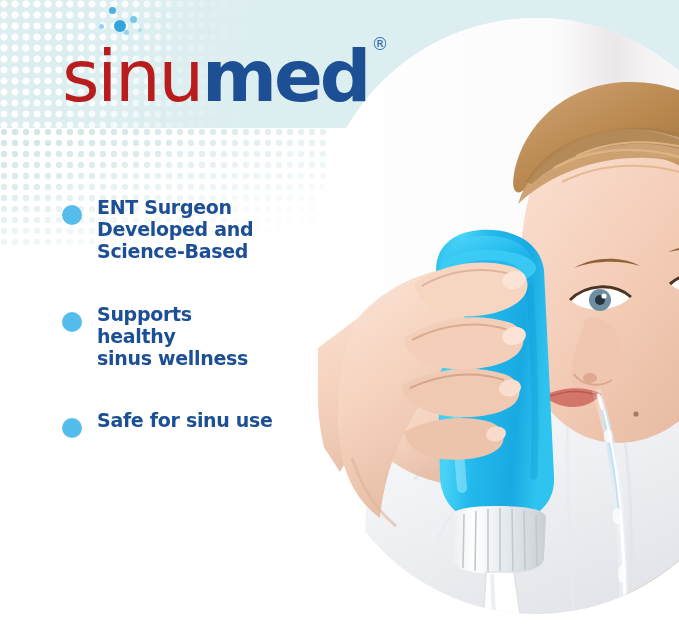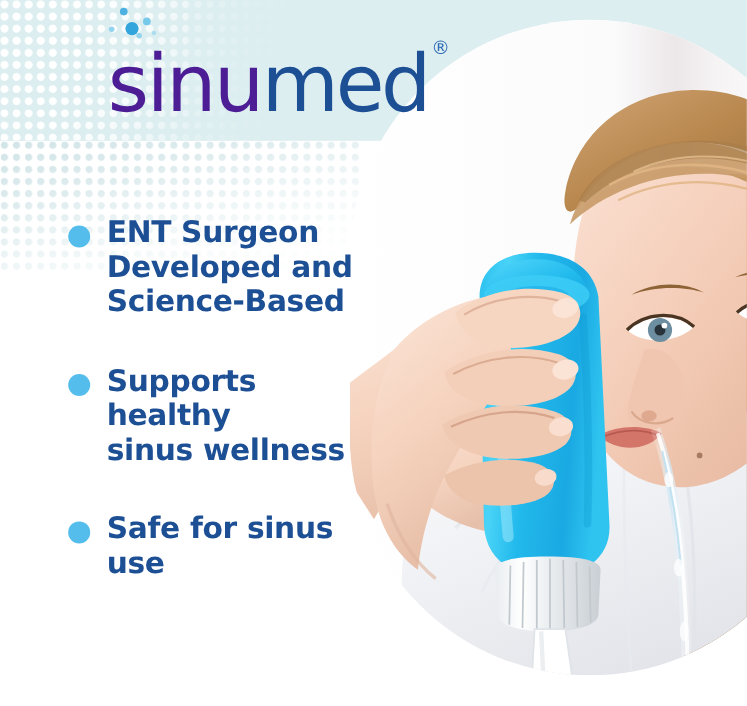--- a/index.html
+++ b/index.html
@@ -77,21 +77,21 @@
   }
   #logo-wordmark {
     font-family: "DejaVu Sans", sans-serif;
     font-size: 72px;
     line-height: 0.86;
     letter-spacing: -2.2px;
     font-weight: 400;
     white-space: nowrap;
   }
   #logo-sinu { color: #2f6cb5; }
-  #logo-med  { color: #1d4f95; font-weight: 400; letter-spacing: -3px; }
+  #logo-med  { color: #1d4f95; font-weight: 700; letter-spacing: -3px; }
   #logo-reg {
     font-family: "DejaVu Sans", sans-serif;
     font-size: 17px;
     color: #2f6cb5;
     margin-left: 3px;
     align-self: flex-start;
     margin-top: 12px;
   }
   
   #logo-bubbles {
@@ -165,21 +165,21 @@
     flex: 0 0 auto;
     width: 20px;
     height: 20px;
     border-radius: 50%;
     background: #55bdec;
     margin-top: 9px;
     margin-right: 15px;
   }
   .feature-text {
     font-family: "DejaVu Sans", sans-serif;
-    font-size: 27px;
+    font-size: 19px;
     line-height: 1.17;
     font-weight: 700;
     color: #1d4f95;
     letter-spacing: -0.3px;
     white-space: pre-line;
   }
 </style>
 </head>
 <body>
 
@@ -398,21 +398,21 @@
 
   <div id="logo">
     <div id="logo-bubbles">
         <span class="bub" style="left: 20px; top: 16px; width: 12px; height: 12px; background: rgb(51, 165, 221); opacity: 1;"></span>
         <span class="bub" style="left: 15px; top: 3px; width: 7px; height: 7px; background: rgb(51, 165, 221); opacity: 0.85;"></span>
         <span class="bub" style="left: 36px; top: 12px; width: 7px; height: 7px; background: rgb(108, 196, 232); opacity: 0.9;"></span>
         <span class="bub" style="left: 5px; top: 20px; width: 5px; height: 5px; background: rgb(127, 205, 236); opacity: 0.85;"></span>
         <span class="bub" style="left: 30px; top: 26px; width: 5px; height: 5px; background: rgb(127, 205, 236); opacity: 0.8;"></span>
         <span class="bub" style="left: 44px; top: 24px; width: 4px; height: 4px; background: rgb(158, 217, 240); opacity: 0.8;"></span>
       </div>
-    <span id="logo-wordmark"><span id="logo-sinu" style="color: #4c1d95; margin-left: 36px;">sinu</span><span id="logo-med" style="color: rgb(29, 79, 149);">med</span></span>
+    <span id="logo-wordmark"><span id="logo-sinu" style="color: #b91c1c;">sinu</span><span id="logo-med" style="color: rgb(29, 79, 149);">med</span></span>
     <span id="logo-reg" style="color: rgb(47, 108, 181);">®</span>
   </div>
 
   <div id="features">
 
     <div class="feature">
       <span class="bullet" style="background: rgb(85, 189, 236);"></span>
       <span class="feature-text" style="color: rgb(29, 79, 149);">ENT Surgeon
 Developed and
 Science-Based</span>
@@ -421,18 +421,18 @@
 
     <div class="feature">
       <span class="bullet" style="background: rgb(85, 189, 236);"></span>
       <span class="feature-text" style="color: rgb(29, 79, 149);">Supports
 healthy
 sinus wellness</span>
     </div>
 
     <div class="feature">
       <span class="bullet" style="background: rgb(85, 189, 236);"></span>
-      <span class="feature-text" style="color: rgb(29, 79, 149);">Safe for sinus use</span>
+      <span class="feature-text" style="color: rgb(29, 79, 149);">Safe for sinu use</span>
     </div>
 
   </div>
 
 </div>
 
 </body></html>

